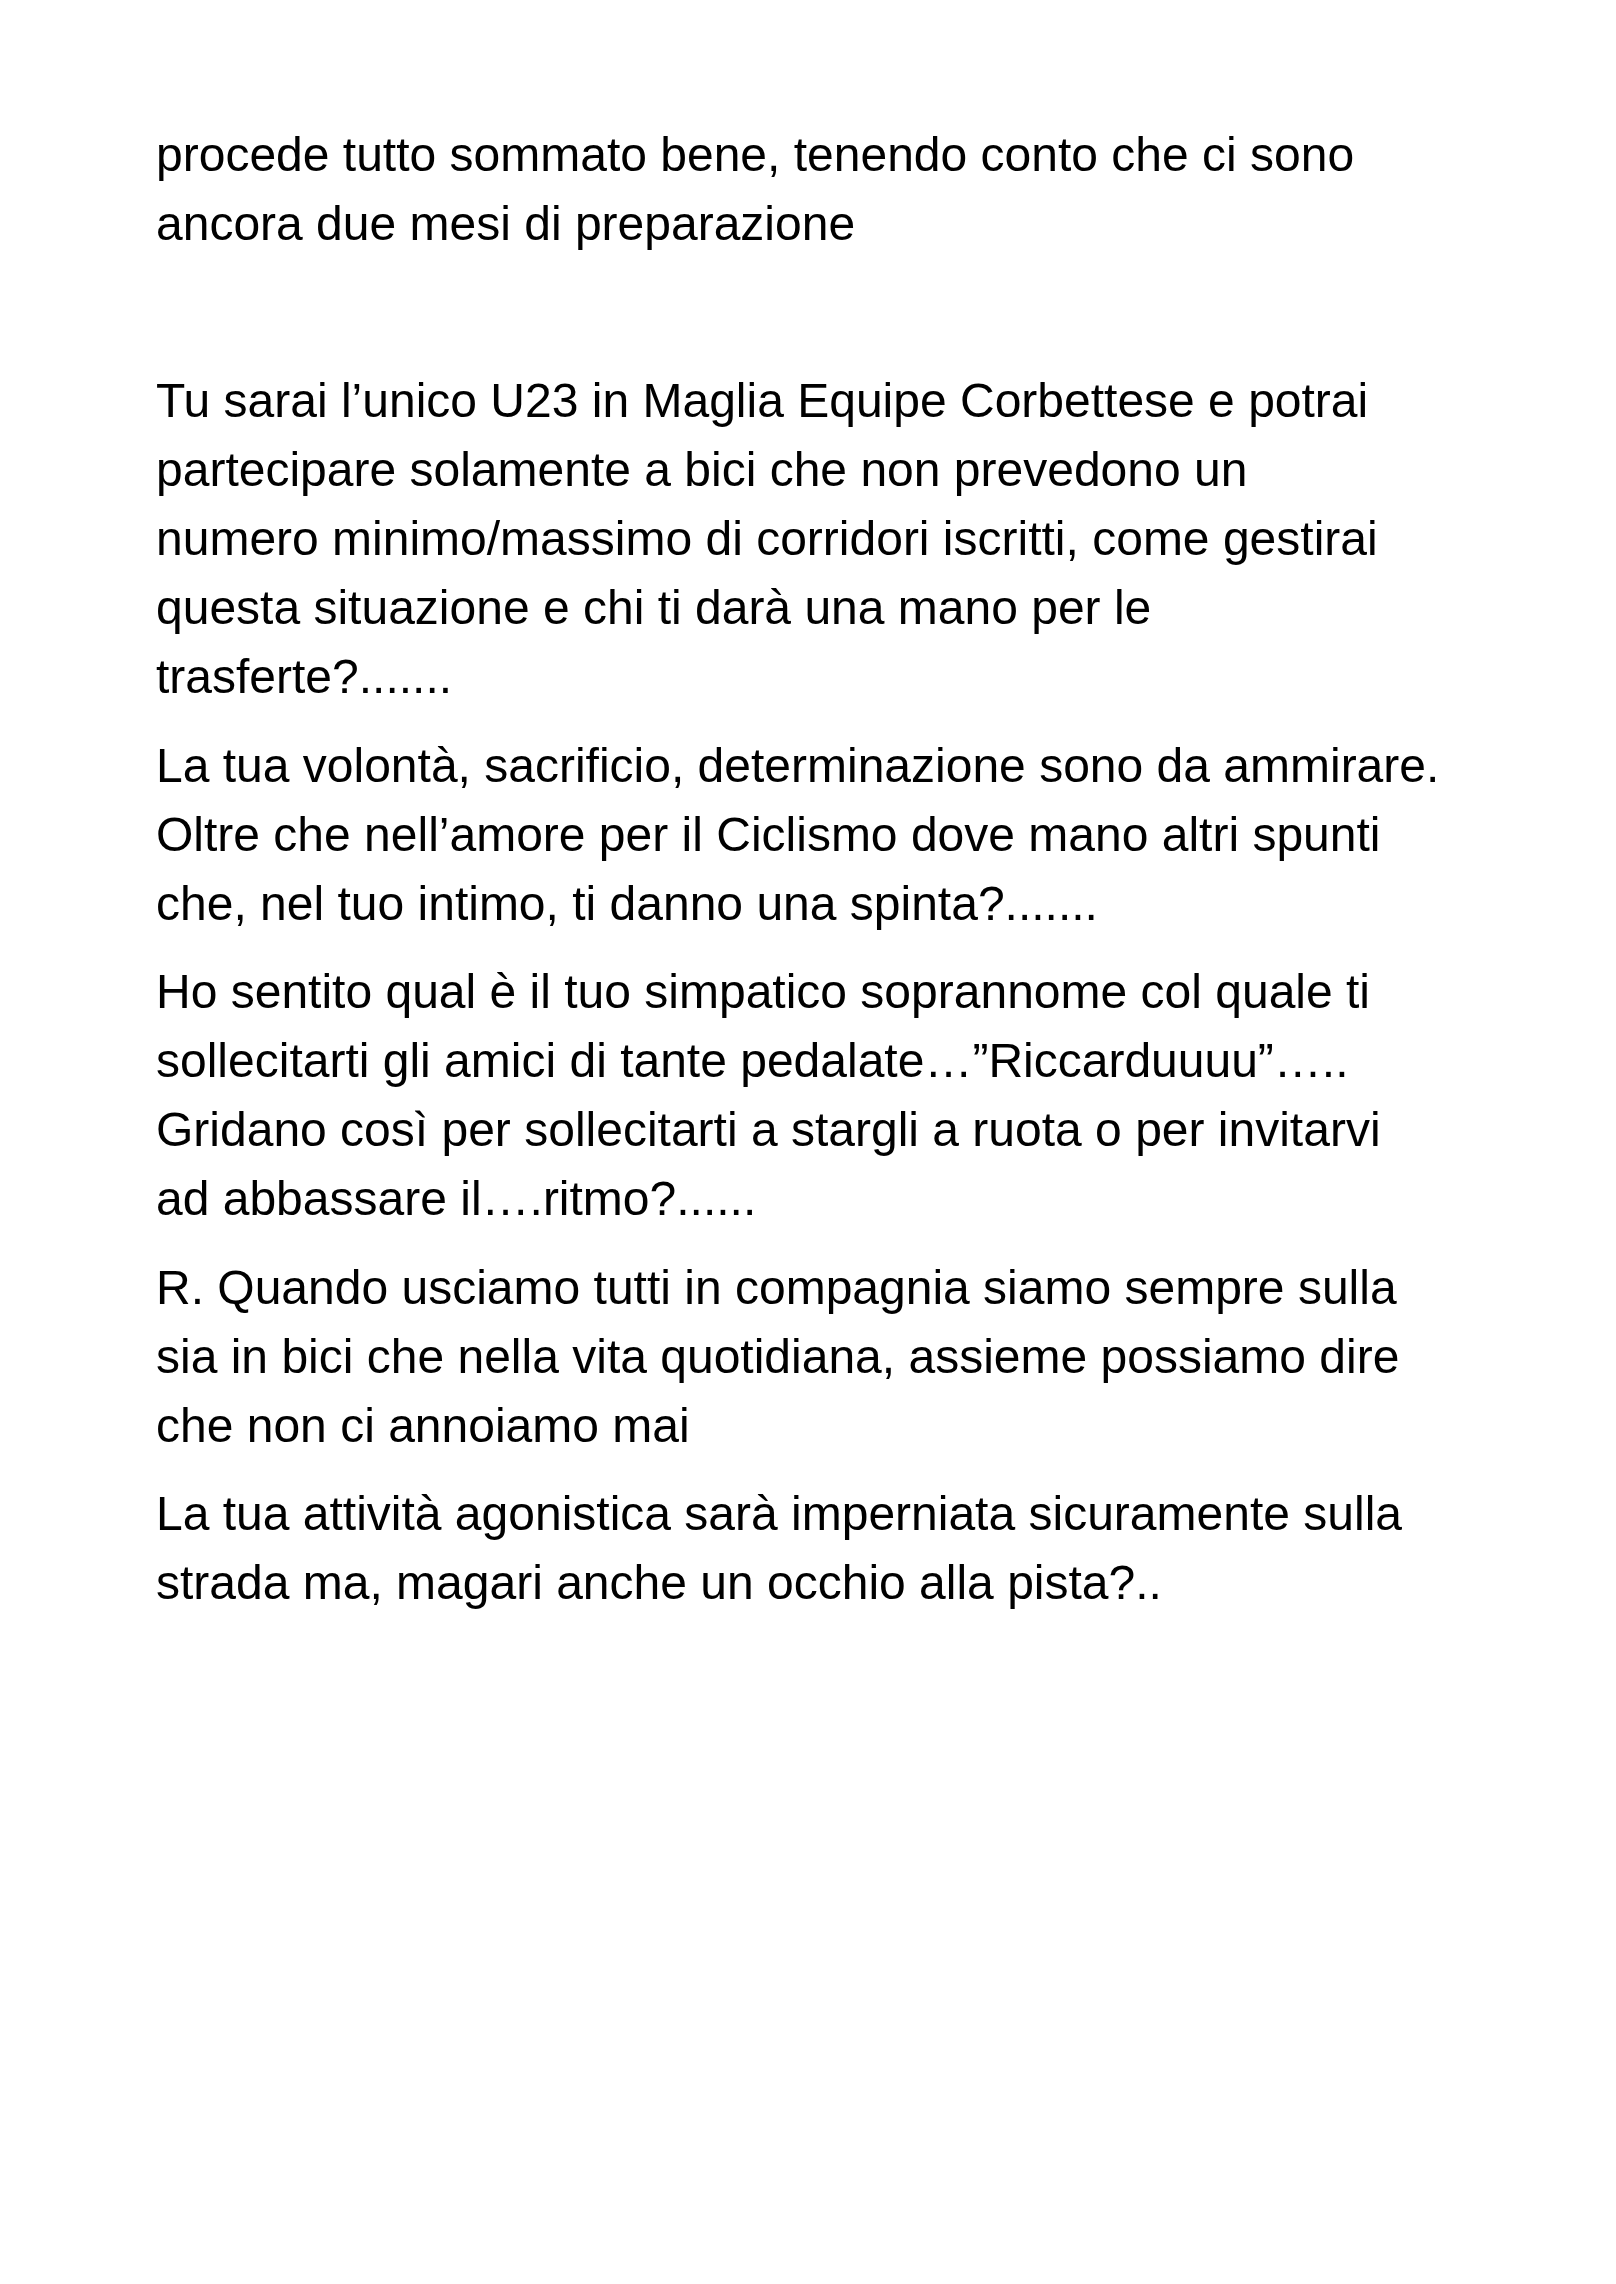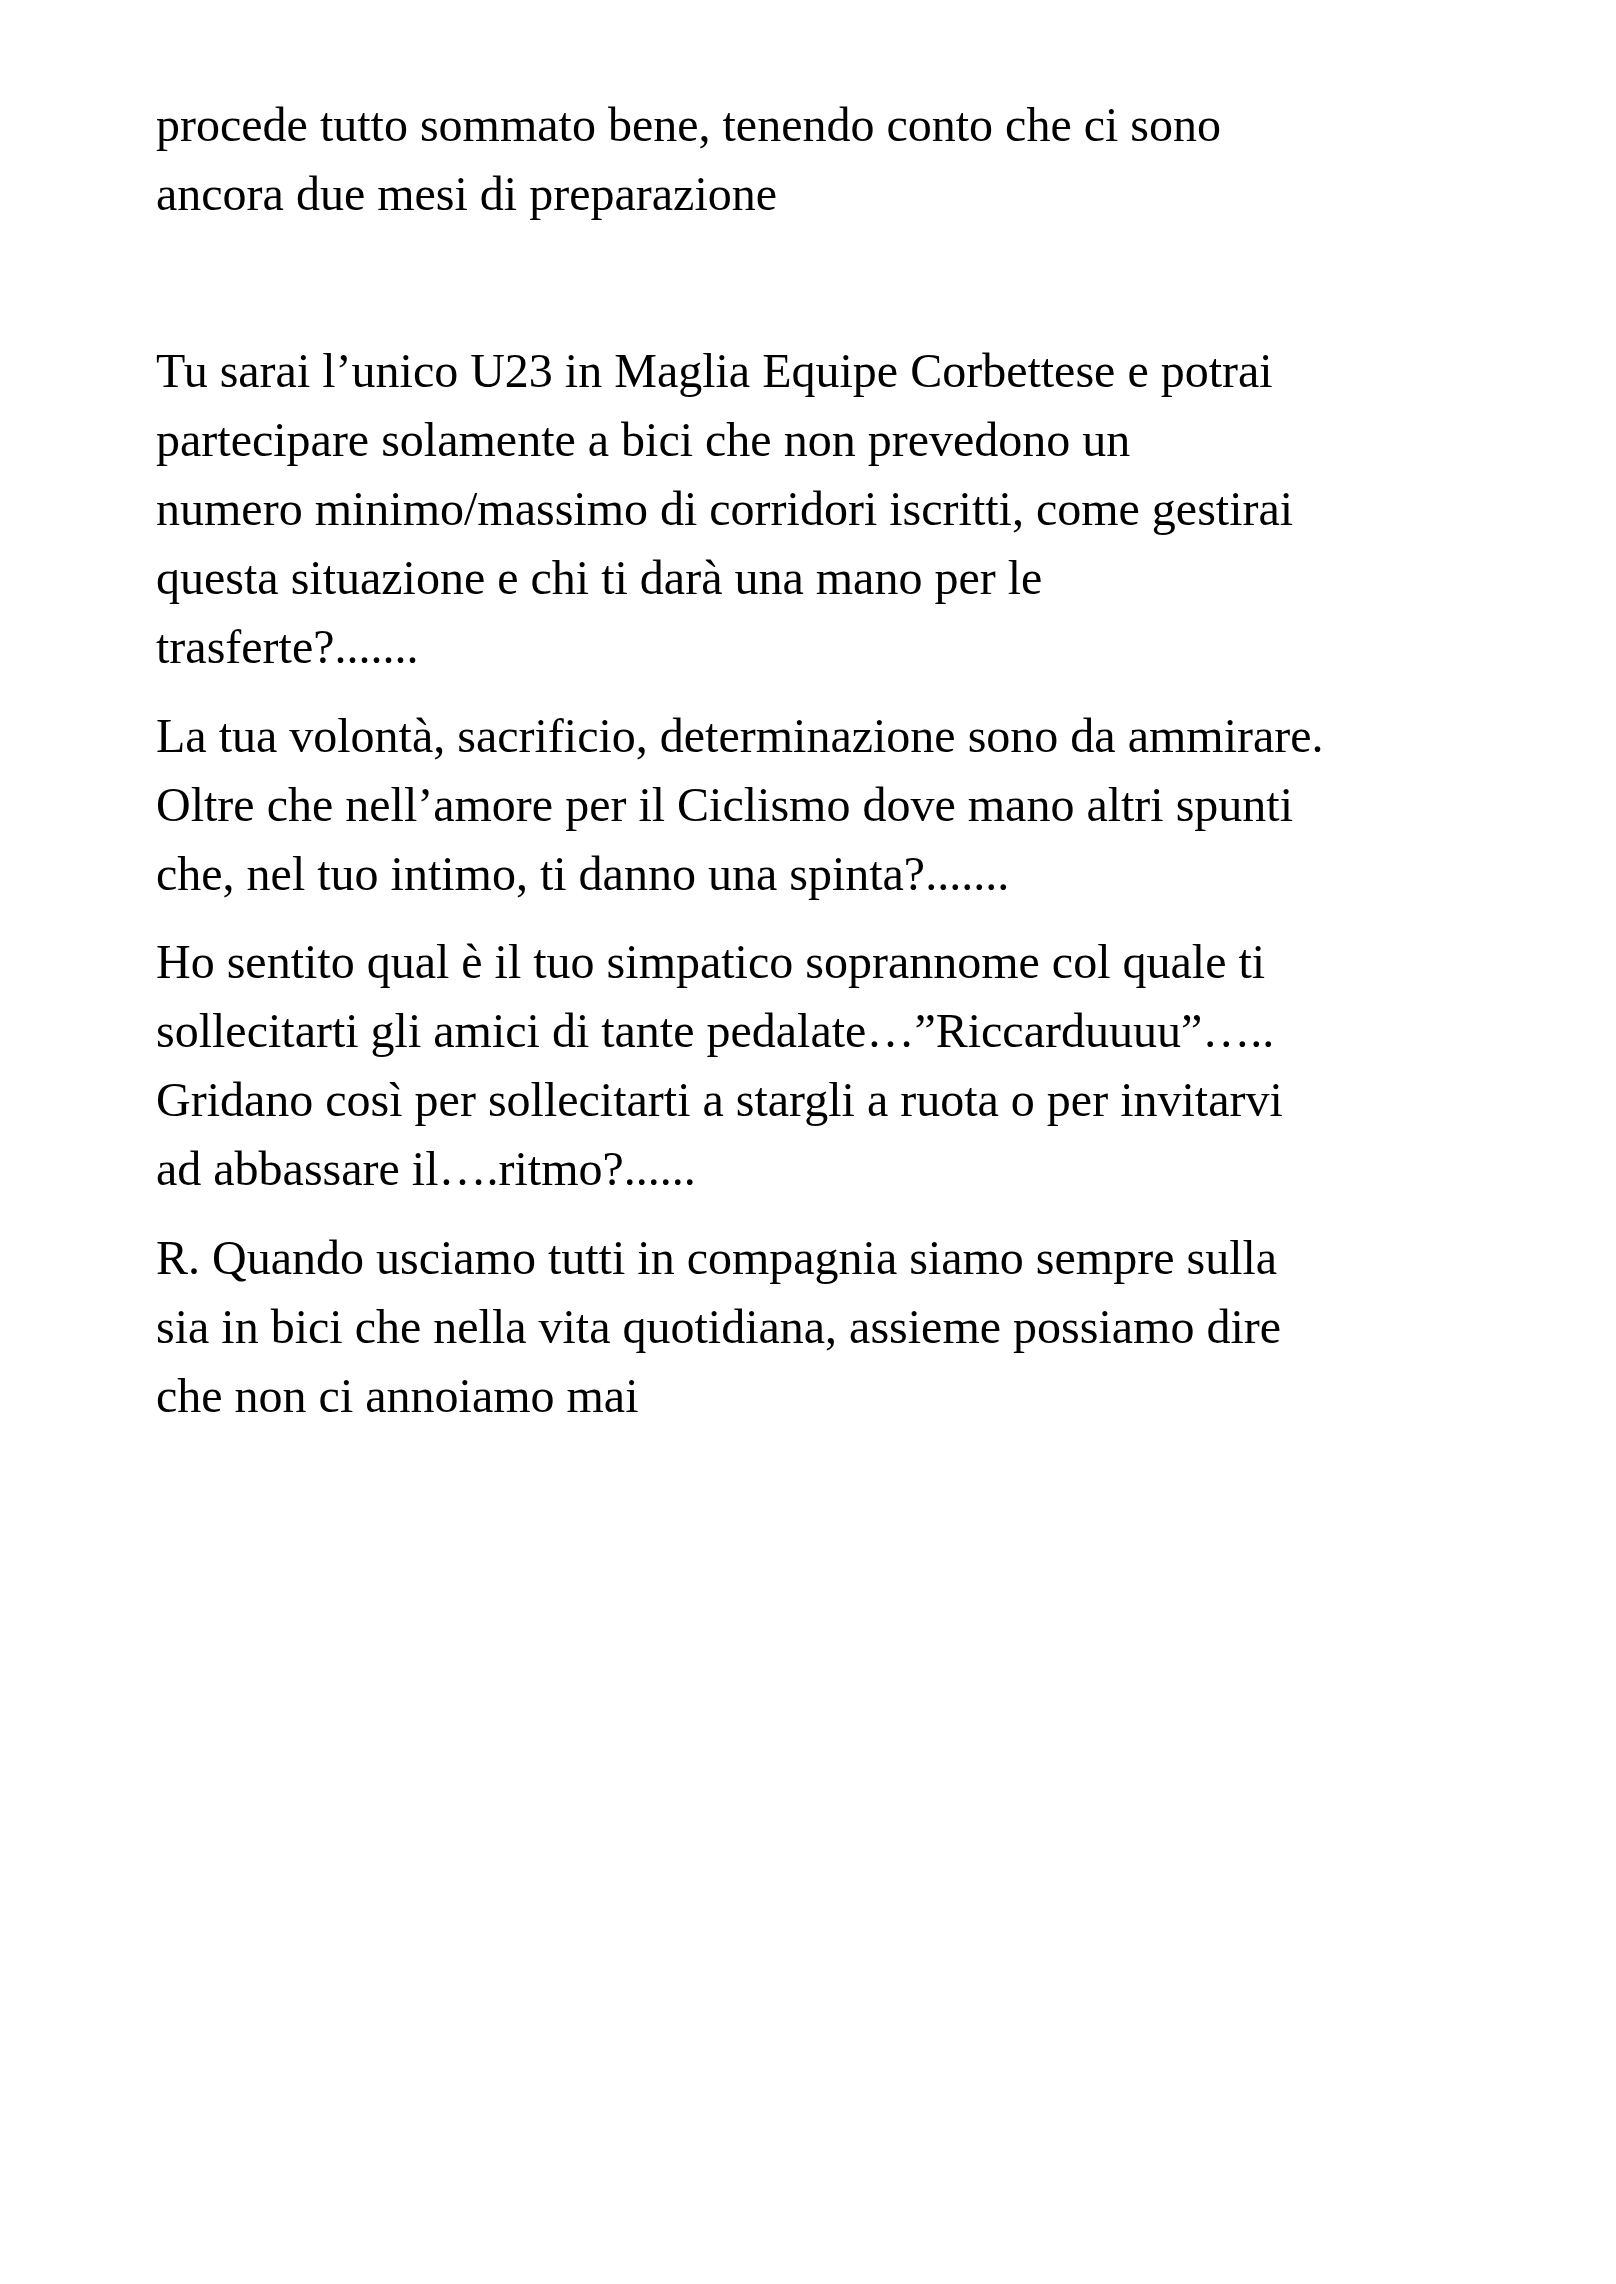--- a/index.html
+++ b/index.html
@@ -11,22 +11,22 @@
     position: relative;
     width: 1617px;
     height: 2284px;
     background: #ffffff;
     color: #000000;
     overflow: hidden;
   }
   .content {
     box-sizing: border-box;
     width: 100%;
-    padding: 90px 150px 0 156px;
-    font-family: Liberation Serif, serif;
+    padding: 120px 150px 0 156px;
+    font-family: Liberation Sans, sans-serif;
     font-size: 48px;
     line-height: 69px;
     color: #000000;
   }
   p.para {
     margin: 0 0 19.5px 0;
     white-space: pre-line; 
     word-spacing: normal;
   }
   .blank-line {
@@ -58,15 +58,17 @@
 
     <p class="para">Ho sentito qual è il tuo simpatico soprannome col quale ti
 sollecitarti gli amici di tante pedalate…”Riccarduuuu”…..
 Gridano così per sollecitarti a stargli a ruota o per invitarvi
 ad abbassare il….ritmo?......</p>
 
     <p class="para">R. Quando usciamo tutti in compagnia siamo sempre sulla
 sia in bici che nella vita quotidiana, assieme possiamo dire
 che non ci annoiamo mai</p>
 
+    <p class="para">La tua attività agonistica sarà imperniata sicuramente sulla
+strada ma, magari anche un occhio alla pista?..</p>
   </div>
 </div>
 
 
 </body></html>

